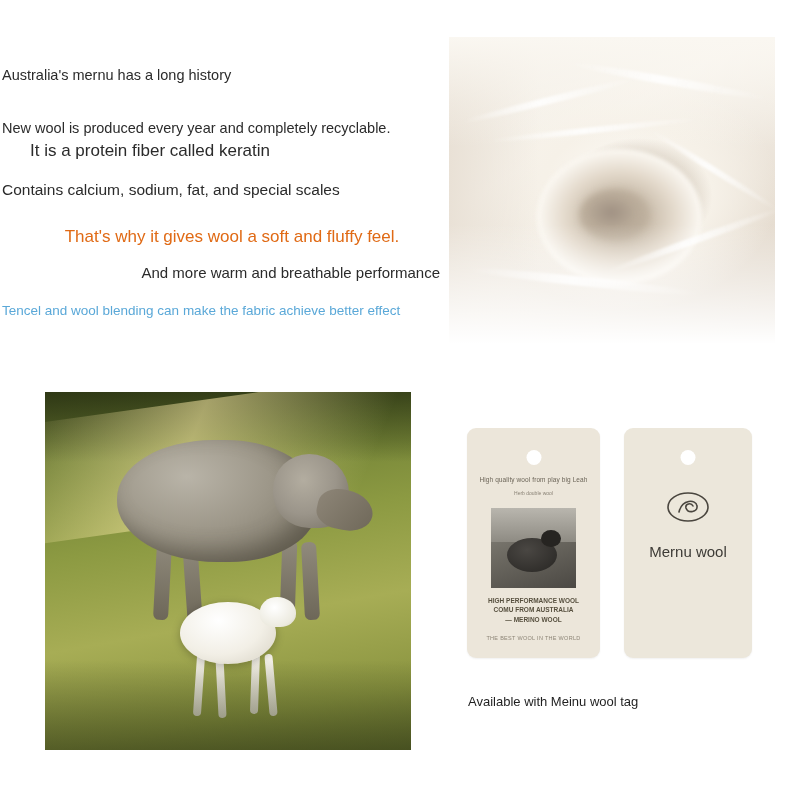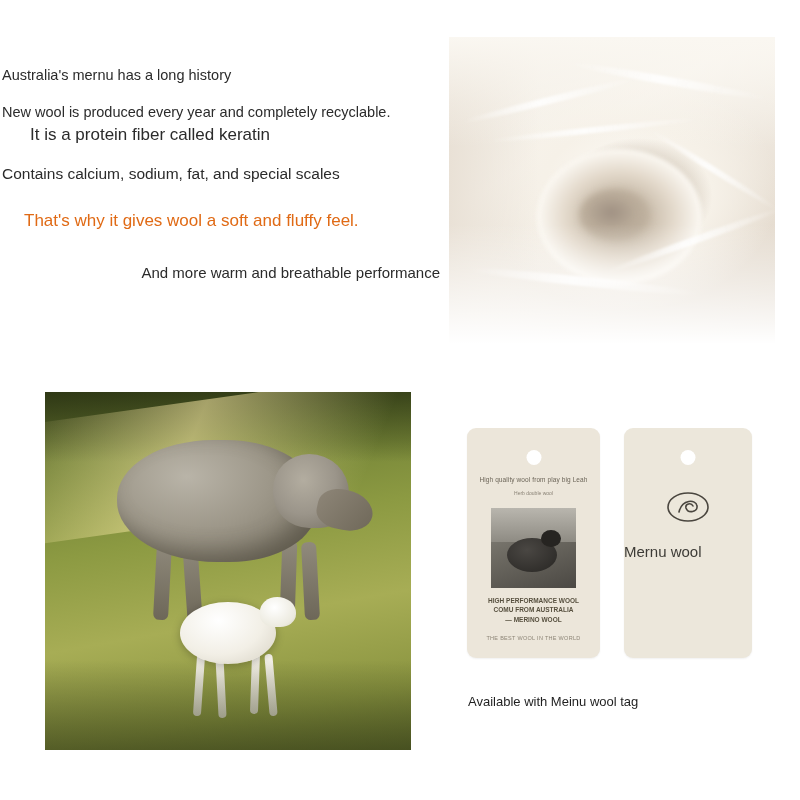--- a/index.html
+++ b/index.html
@@ -23,36 +23,37 @@
     top: 68px;
     width: 440px;
   }
   .text-line {
     font-size: 14.5px;
     line-height: 1.0;
     color: #2b2b2b;
     white-space: nowrap;
     padding-left: 2px;
   }
-  .line-1 { margin-bottom: 22px; }
+  .line-1 { margin-bottom: 38px; }
   .line-2 { margin-bottom: 7px; }
   .line-3 {
     font-size: 17px;
     padding-left: 30px;
     margin-bottom: 23px;
   }
   .line-4 {
     font-size: 15.5px;
     margin-bottom: 30px;
   }
   .line-5 {
     font-size: 17px;
     color: #e06a15;
     padding-left: 24px;
-    margin-bottom: 36px;
+    margin-bottom: 20px;
+    text-align: center;
   }
   .line-6 {
     font-size: 15px;
     margin-bottom: 24px;
     text-align: right;
   }
   .line-7 {
     font-size: 13.5px;
     color: #5aa8d8;
   }
@@ -299,20 +300,21 @@
   .tag-right .logo-wrap {
     position: absolute;
     left: 50%;
     top: 62px;
     transform: translateX(-50%);
   }
   .tag-right .brand {
     position: absolute;
     top: 115px;
     left: 0; right: 0;
+    text-align: center;
     font-size: 15px;
     color: #3d3b36;
   }
 
   .caption {
     position: absolute;
     left: 468px;
     top: 694px;
     font-size: 13px;
     color: #1f1f1f;
@@ -322,20 +324,21 @@
 </head>
 <body>
 
 <div class="text-block">
   <div class="text-line line-1">Australia's mernu has a long history</div>
   <div class="text-line line-2">New wool is produced every year and completely recyclable.</div>
   <div class="text-line line-3">It is a protein fiber called keratin</div>
   <div class="text-line line-4">Contains calcium, sodium, fat, and special scales</div>
   <div class="text-line line-5">That's why it gives wool a soft and fluffy feel.</div>
   <div class="text-line line-6">And more warm and breathable performance</div>
+  <div class="text-line line-7">Tencel and wool blending can make the fabric achieve better effect</div>
 </div>
 
 <div class="wool-photo">
   <div class="w-bg"></div>
   <div class="sheen-left"></div>
   <div class="sheen-top"></div>
   <div class="swirl"></div>
   <div class="swirl-inner"></div>
   <div class="fib" style="left:10px;  top:60px;  width:180px; height:7px; transform:rotate(-14deg);"></div>
   <div class="fib" style="left:40px;  top:90px;  width:210px; height:6px; transform:rotate(-6deg);"></div>

